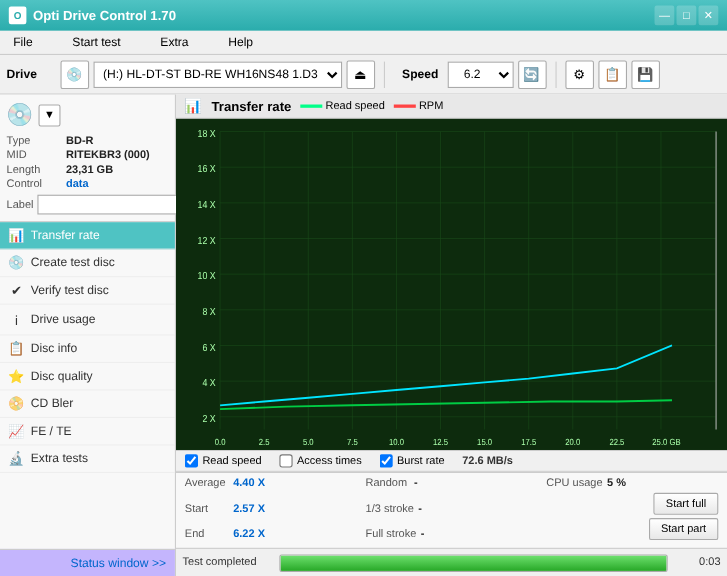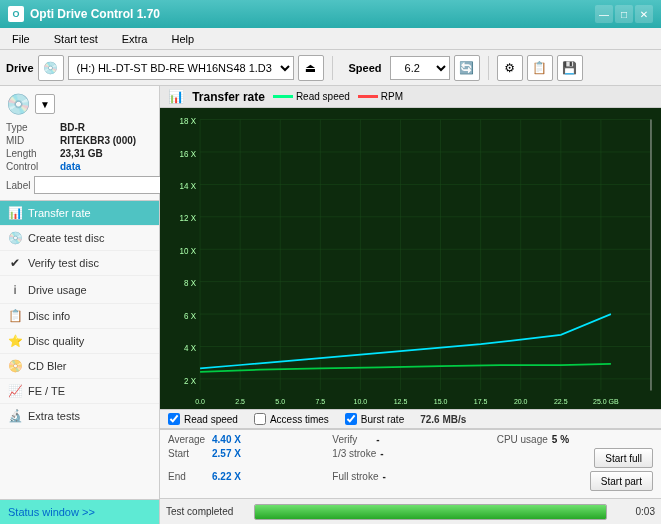--- a/index.html
+++ b/index.html
@@ -22,35 +22,35 @@
     .title-bar-btn { width: 18px; height: 18px; display: flex; align-items: center; justify-content: center; background: rgba(255,255,255,0.2); border-radius: 2px; cursor: pointer; font-size: 10px; color: white; border: none; }
 
     
     .menu-bar {
       background: #f0f0f0;
       border-bottom: 1px solid #ccc;
       height: 22px;
       display: flex;
       align-items: center;
       padding: 0 4px;
-      gap: 8px;
+      gap: 20px;
     }
     .menu-item { padding: 2px 8px; cursor: pointer; font-size: 11px; border-radius: 2px; }
 
     
     .toolbar {
       background: #f0f0f0;
       border-bottom: 1px solid #ccc;
       height: 36px;
       display: flex;
       align-items: center;
       padding: 0 6px;
       gap: 4px;
     }
-    .toolbar-label { font-size: 11px; font-weight: 600; margin-right: 0; }
+    .toolbar-label { font-size: 11px; font-weight: 600; margin-right: 17px; }
     .drive-select-container { display: flex; align-items: center; gap: 4px; }
     .drive-select { height: 24px; font-size: 11px; border: 1px solid #aaa; background: white; padding: 0 4px; min-width: 200px; }
     .toolbar-icon-btn { width: 26px; height: 26px; border: 1px solid #aaa; background: white; display: flex; align-items: center; justify-content: center; cursor: pointer; border-radius: 2px; font-size: 12px; }
     .speed-label { font-size: 11px; font-weight: 600; margin-left: 8px; margin-right: 4px; }
     .speed-select { height: 24px; font-size: 11px; border: 1px solid #aaa; background: white; padding: 0 10px; width: 60px; }
     .toolbar-sep { width: 1px; height: 24px; background: #ccc; margin: 0 4px; }
 
     
     .main-area {
       display: flex;
@@ -99,22 +99,22 @@
     }
     .nav-item.active { background: #4fc3c3; color: white; }
     .nav-item .nav-icon { font-size: 12px; width: 14px; text-align: center; }
 
     .status-window-btn {
       padding: 6px 8px;
       font-size: 11px;
       color: #0066cc;
       cursor: pointer;
       border-top: 1px solid #ccc;
-      background: #5eead4;
-      text-align: left;
+      background: #c4b5fd;
+      text-align: right;
     }
 
     
     .content-area {
       flex: 1;
       display: flex;
       flex-direction: column;
       background: white;
       overflow: hidden;
     }
@@ -155,21 +155,21 @@
     .legend-checkbox-item { display: flex; align-items: center; gap: 4px; font-size: 10px; }
     .legend-cb { width: 12px; height: 12px; cursor: pointer; }
     .burst-rate-val { font-size: 10px; font-weight: 600; color: #333; }
 
     
     .stats-panel {
       padding: 4px 8px;
       background: #f8f8f8;
       border-top: 1px solid #ccc;
     }
-    .stats-row { display: flex; gap: 8px; margin-bottom: 3px; align-items: flex-start; }
+    .stats-row { display: flex; gap: 8px; margin-bottom: 3px; align-items: flex-end; }
     .stat-group { display: flex; align-items: center; gap: 4px; flex: 1; }
     .stat-label { font-size: 10px; color: #555; min-width: 40px; }
     .stat-value { font-size: 10px; font-weight: 600; color: #0066cc; }
     .stat-value.dark { color: #222; }
     .stat-right { display: flex; align-items: center; gap: 4px; flex: 1; justify-content: flex-end; }
 
     .action-btn {
       padding: 2px 10px;
       font-size: 10px;
       border: 1px solid #aaa;
@@ -415,21 +415,21 @@
     </div>
 
     <div class="stats-panel">
 
       <div class="stats-row">
         <div class="stat-group">
           <span class="stat-label">Average</span>
           <span class="stat-value">4.40 X</span>
         </div>
         <div class="stat-group">
-          <span class="stat-label">Verify</span>
+          <span class="stat-label">Random</span>
           <span class="stat-value dark">-</span>
         </div>
         <div class="stat-group">
           <span class="stat-label">CPU usage</span>
           <span class="stat-value dark">5 %</span>
         </div>
       </div>
 
       <div class="stats-row">
         <div class="stat-group">

